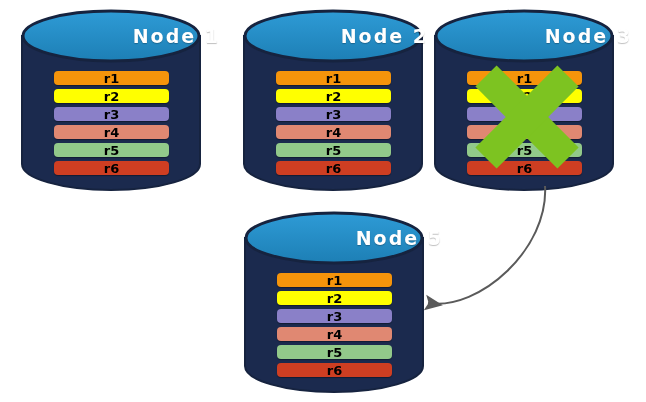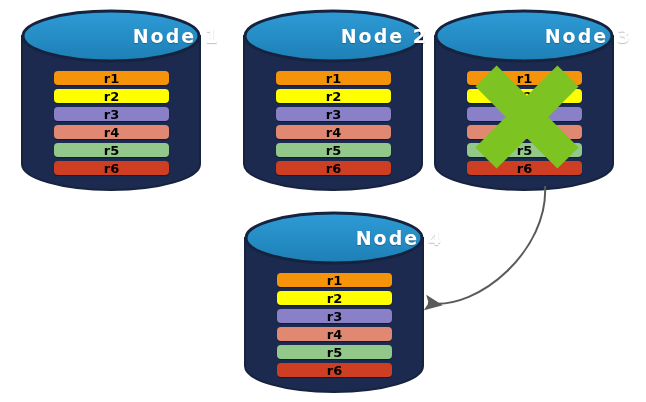--- a/index.html
+++ b/index.html
@@ -123,21 +123,21 @@
       <svg class="cyl-svg" width="178" height="180" viewBox="0 0 178 180">
         <defs>
           <linearGradient id="topg3" x1="0" y1="0" x2="0" y2="1">
             <stop offset="0%" stop-color="#2e9bd6"></stop>
             <stop offset="100%" stop-color="#1d7fb5"></stop>
           </linearGradient>
         </defs>
         <path d="M 0 26 L 0 154 A 89 26 0 0 0 178 154 L 178 26 Z" fill="#1b2a4e" stroke="#16233f" stroke-width="2"></path>
         <ellipse cx="89" cy="26" rx="88" ry="25" fill="url(#topg3)" stroke="#16233f" stroke-width="3"></ellipse>
       </svg>
-      <div class="node-title" style="top: 15px; font-size: 19px;">Node  4</div>
+      <div class="node-title" style="top: 15px; font-size: 19px;">Node  5</div>
       <div class="bars">
         <div class="bar" style="left: 32px; top: 61px; width: 115px; height: 14px; background: rgb(245, 148, 11); font-size: 13px;">r1</div>
         <div class="bar" style="left: 32px; top: 79px; width: 115px; height: 14px; background: rgb(255, 255, 0); font-size: 13px;">r2</div>
         <div class="bar" style="left: 32px; top: 97px; width: 115px; height: 14px; background: rgb(138, 128, 200); font-size: 13px;">r3</div>
         <div class="bar" style="left: 32px; top: 115px; width: 115px; height: 14px; background: rgb(224, 136, 114); font-size: 13px;">r4</div>
         <div class="bar" style="left: 32px; top: 133px; width: 115px; height: 14px; background: rgb(146, 201, 138); font-size: 13px;">r5</div>
         <div class="bar" style="left: 32px; top: 151px; width: 115px; height: 14px; background: rgb(206, 62, 34); font-size: 13px;">r6</div>
       </div>
     </div>
     <svg class="arrow-layer" width="646" height="402" viewBox="0 0 646 402">

